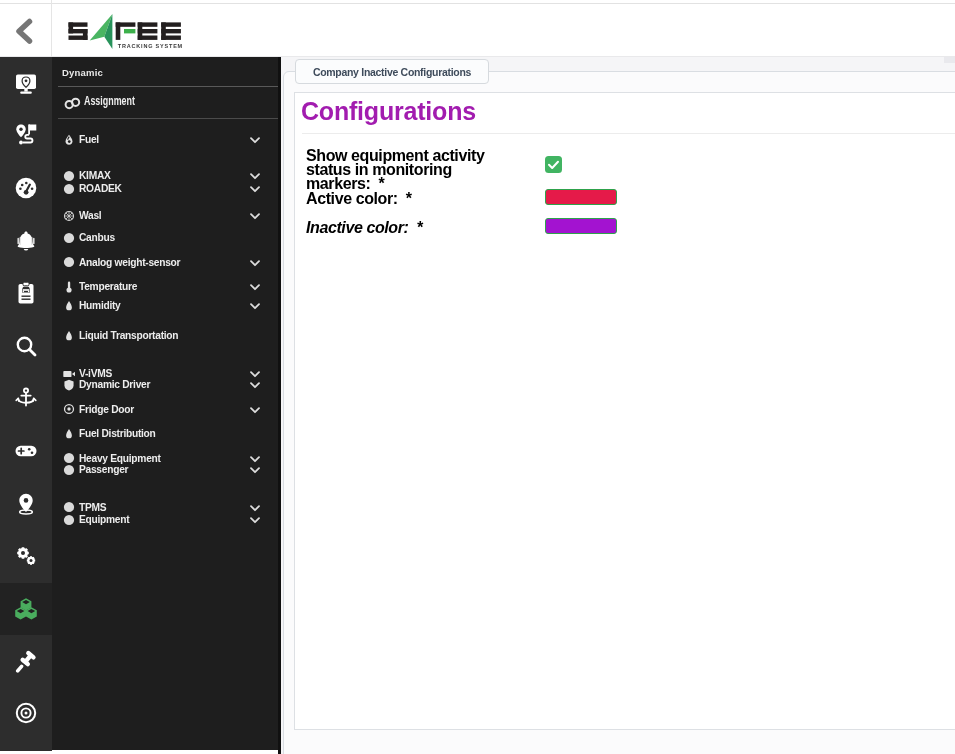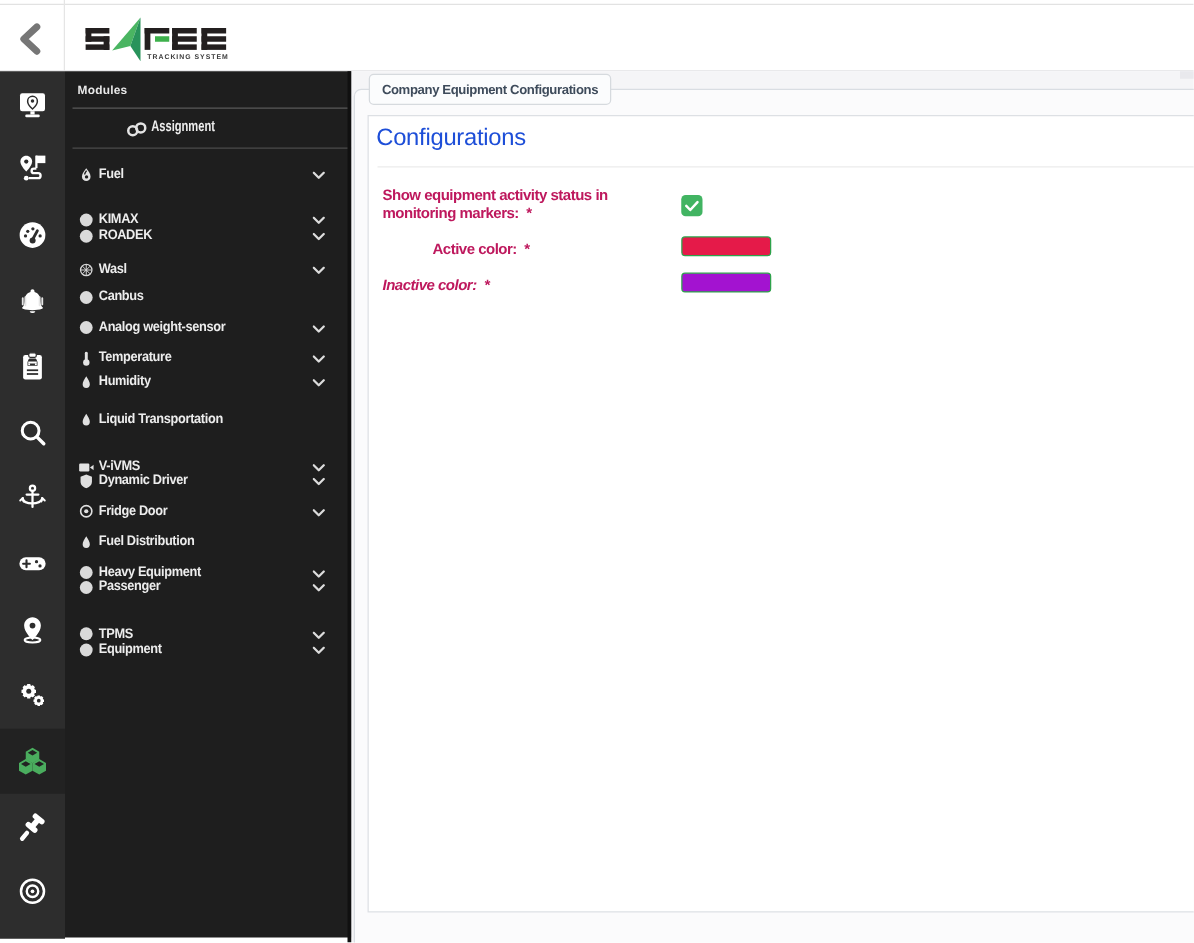--- a/index.html
+++ b/index.html
@@ -23,23 +23,23 @@
 .srow { position:absolute; left:0; width:229px; height:25px; }
 .srow .ic { position:absolute; left:10.5px; top:6.5px; width:12px; height:12px; }
 .srow .tx { position:absolute; left:26.5px; top:0; line-height:25px; font-size:11px; font-weight:bold; letter-spacing:-0.3px; color:#ededed; white-space:nowrap; transform:scaleX(0.93); transform-origin:0 50%; }
 .srow .ch { position:absolute; right:21px; top:10px; }
 
 
 #content { position:absolute; left:281px; top:57px; width:674px; height:697px; background:#f5f5f7; }
 #tabcard { position:absolute; left:2px; top:14px; width:692px; height:745px; background:#fbfbfc; border:1px solid #d9dde2; border-radius:6px; }
 #tab { position:absolute; left:14px; top:2px; width:194px; height:25px; background:#fbfcfd; border:1px solid #d6dade; border-radius:4px; z-index:3; text-align:center; line-height:24px; font-size:10.5px; font-weight:bold; color:#3e4b5b; white-space:nowrap; letter-spacing:-0.3px; }
 #panel { position:absolute; left:13px; top:35px; width:681px; height:638px; background:#fff; border:1px solid #dde0e4; }
-#hdg { position:absolute; left:6px; top:6px; font-size:19px; line-height:24px; font-weight:normal; color:#1d4ed8; letter-spacing:-0.2px; }
+#hdg { position:absolute; left:6px; top:6px; font-size:25px; line-height:24px; font-weight:bold; color:#a21caf; letter-spacing:-0.2px; }
 #hr1 { position:absolute; left:7px; right:7px; top:40px; height:1px; background:#ececec; }
-.flabel { position:absolute; left:11px; font-size:12px; letter-spacing:-0.4px; font-weight:bold; color:#be185d; line-height:14px; }
+.flabel { position:absolute; left:11px; font-size:16px; letter-spacing:-0.4px; font-weight:bold; color:#000000; line-height:14px; }
 #cbx { position:absolute; left:250px; top:63px; width:17px; height:17px; background:#41b462; border-radius:3.5px; }
 .swatch { position:absolute; left:250px; width:72px; height:16px; border:1.6px solid #2ea24b; border-radius:3px; }
 #sw1 { top:96px; background:#e51a49; }
 #sw2 { top:124.5px; background:#a313d0; }
 #sbhint { position:absolute; left:944px; top:57px; width:11px; height:6px; background:#e9e9ed; }
 </style>
 </head>
 <body>
 <div id="page">
 
@@ -176,23 +176,23 @@
     </svg>
     <svg class="ricon" style="top:644px" viewBox="0 0 24 24">
       <circle cx="12" cy="12" r="9.2" fill="none" stroke="#fff" stroke-width="2"></circle>
       <circle cx="12" cy="12" r="4.6" fill="none" stroke="#fff" stroke-width="1.9"></circle>
       <circle cx="12" cy="12" r="1.5" fill="#fff"></circle>
     </svg>
   </div>
 
   <div id="sidebarstrip" style="position:absolute; left:278px; top:57px; width:2.5px; height:697px; background:#101010; z-index:5;"></div>
   <div id="side">
-    <div id="modhead">Modules</div>
+    <div id="modhead">Dynamic</div>
     <div class="sline" style="top:29px"></div>
-    <div class="srow" style="top:31px; height:26px;margin-left:37px;">
+    <div class="srow" style="top:31px; height:26px;">
       <svg class="ic" style="top:8.5px; left:11.5px; width:17px; height:13px;" viewBox="0 0 17 13">
         <g fill="none" stroke="#e3e3e3" stroke-width="2">
           <circle cx="5.2" cy="7.6" r="3.6"></circle>
           <circle cx="11.6" cy="5.3" r="3.6"></circle>
         </g>
       </svg>
       <div class="tx" style="line-height:26px; font-size:12.2px; letter-spacing:0; transform:scaleX(0.73); left:31.5px;">Assignment</div>
     </div>
     <div class="sline" style="top:61px; background:#4b4b4b;"></div>
     <div id="rows">
@@ -346,26 +346,26 @@
           <div class="tx">Equipment</div>
           <svg class="ch" width="10" height="7">
             <path d="M1 1.2 L5 5.2 L9 1.2" fill="none" stroke="#dcdcdc" stroke-width="1.8" stroke-linecap="round" stroke-linejoin="round"></path>
           </svg>
         </div>
       </div>
   </div>
 
   <div id="content">
     <div id="tabcard"></div>
-    <div id="tab">Company Equipment Configurations</div>
+    <div id="tab">Company Inactive Configurations</div>
     <div id="panel">
       <div id="hdg">Configurations</div>
       <div id="hr1"></div>
       <div class="flabel" style="top:56px; width:195px;">Show equipment activity status in monitoring markers:&nbsp; *</div>
-      <div class="flabel" style="top:99px;margin-left:40px;">Active color:&nbsp; *</div>
+      <div class="flabel" style="top:99px;">Active color:&nbsp; *</div>
       <div class="flabel" style="top:128px;font-style:italic;">Inactive color:&nbsp; *</div>
       <div id="cbx">
         <svg width="17" height="17">
             <path d="M4 8.7 L7.2 12 L13 5.7" fill="none" stroke="#fff" stroke-width="2" stroke-linecap="round" stroke-linejoin="round"></path>
           </svg>
       </div>
       <div class="swatch" id="sw1"></div>
       <div class="swatch" id="sw2"></div>
     </div>
   </div>

